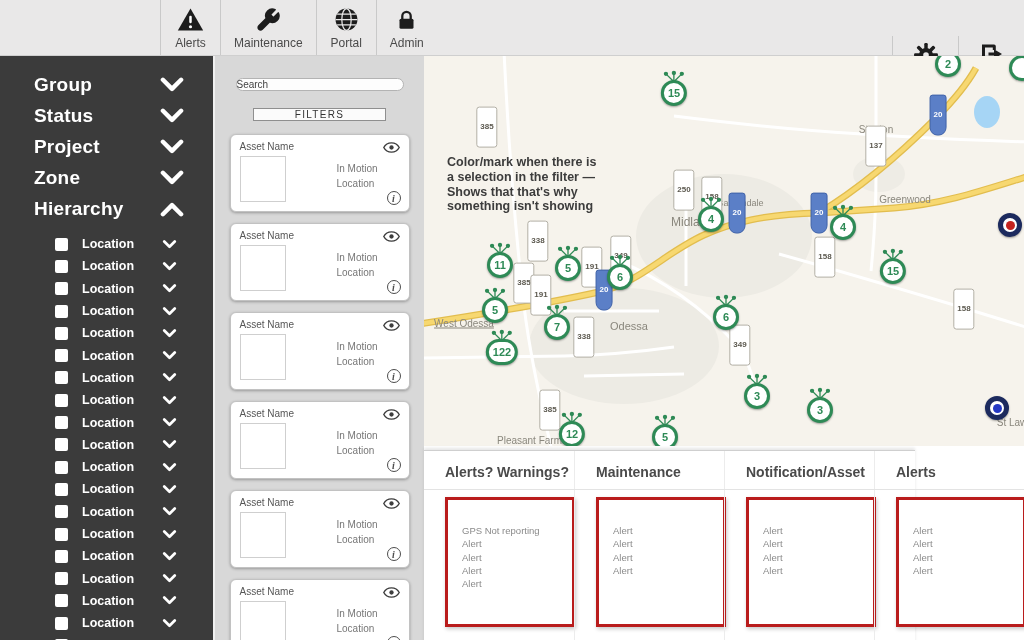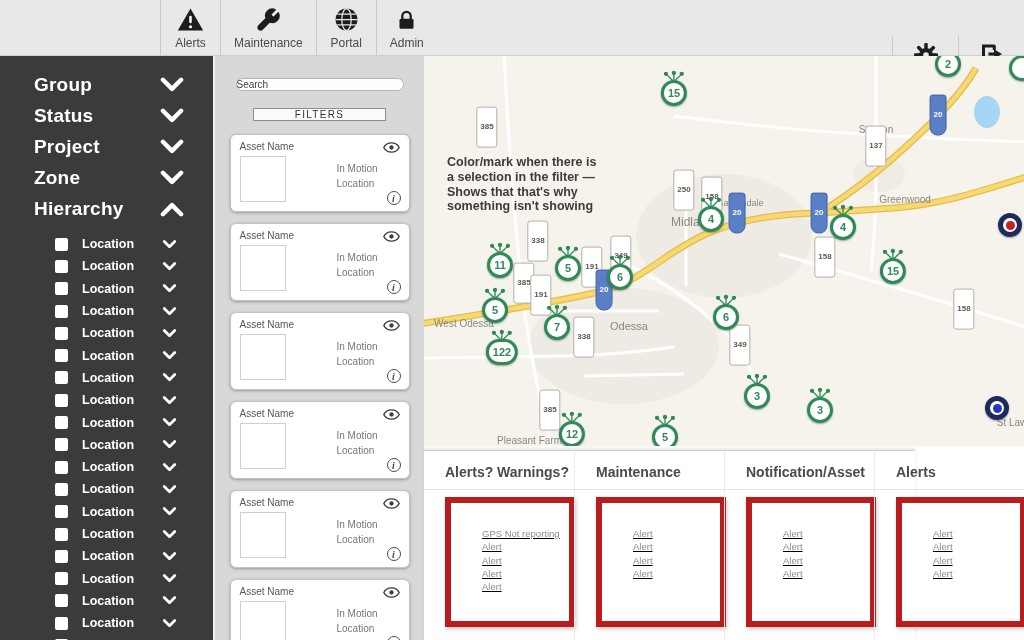--- a/index.html
+++ b/index.html
@@ -78,22 +78,22 @@
     font-size:12.5px; color:#3c3c3c; line-height:1.18; white-space:pre-line; }
 
   
   .bottom { position:absolute; top:450px; left:424px; width:491px; height:194px; background:#fff;
     border-top:1px solid #cfcfcf; box-shadow:0 -2px 3px rgba(0,0,0,.10); display:flex; }
   .bottom::after { content:""; position:absolute; left:0; top:38px; width:600px; height:1px;
     background:#e3e3e3; }
   .bp-col { width:150px; padding:13px 0 0 21px; border-left:1px solid #ececec; }
   .bp-col:first-child { border-left:none; }
   .bp-title { font-size:14px; font-weight:bold; color:#4a4a4a; white-space:nowrap; }
-  .bp-card { margin-top:17px; width:130px; height:130px; background:#fff; border:6px solid #b91c1c;
-    box-shadow:1px 2px 4px rgba(0,0,0,.22); padding:24px 0 0 31px; cursor:pointer;text-decoration:underline; }
+  .bp-card { margin-top:17px; width:130px; height:130px; background:#fff; border:3px solid #b91c1c;
+    box-shadow:1px 2px 4px rgba(0,0,0,.22); padding:24px 0 0 14px; cursor:pointer; }
   .bp-card ul { list-style:none; font-size:9.5px; color:#8a8a8a; line-height:1.4; }
 </style>
 </head>
 <body>
 
 <div class="topbar">
   <div class="topbar-nav">
       <div class="nav-item">
         <span class="nav-ico">
           <svg viewBox="0 0 26 24" width="27" height="25">
@@ -525,21 +525,21 @@
       <path d="M-5 268 C60 258 130 246 175 236 C215 227 242 196 280 179 C307 167 340 158 395 157 L470 152 C520 148 560 134 605 120"></path>
       <path d="M395 157 C440 130 478 96 512 62 C528 46 542 30 552 12"></path>
     </g>
   </svg>
   <div>
       <span class="place-label" style="left: 452px; top: 73px;">Stanton</span>
       <span class="place-label" style="left: 481px; top: 143px;">Greenwood</span>
       <span class="place-label" style="left: 316px; top: 147px; font-size: 9px;">Gardendale</span>
       <span class="place-label" style="left: 268px; top: 166px; font-size: 12px;">Midland</span>
       <span class="place-label" style="left: 205px; top: 270px; font-size: 11px;">Odessa</span>
-      <span class="place-label" style="left: 40px; top: 267px;">West Odessa</span>
+      <span class="place-label" style="left: 40px; top: 267px; text-decoration: underline;">West Odessa</span>
       <span class="place-label" style="left: 108px; top: 384px;">Pleasant Farms</span>
       <span class="place-label" style="left: 588px; top: 366px;">St Law</span>
     </div>
   <div>
       <span class="shield us" style="left: 63px; top: 71px;">385</span>
       <span class="shield interstate" style="left: 514px; top: 59px;">20</span>
       <span class="shield us" style="left: 452px; top: 90px;">137</span>
       <span class="shield us" style="left: 260px; top: 134px;">250</span>
       <span class="shield us" style="left: 288px; top: 141px;">158</span>
       <span class="shield interstate" style="left: 313px; top: 157px;">20</span>

